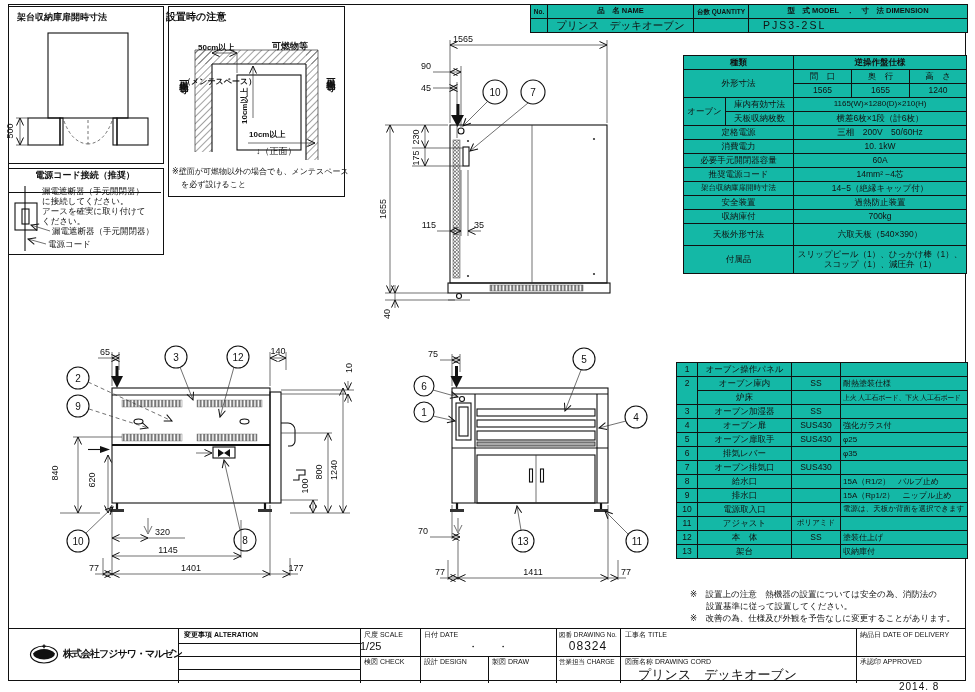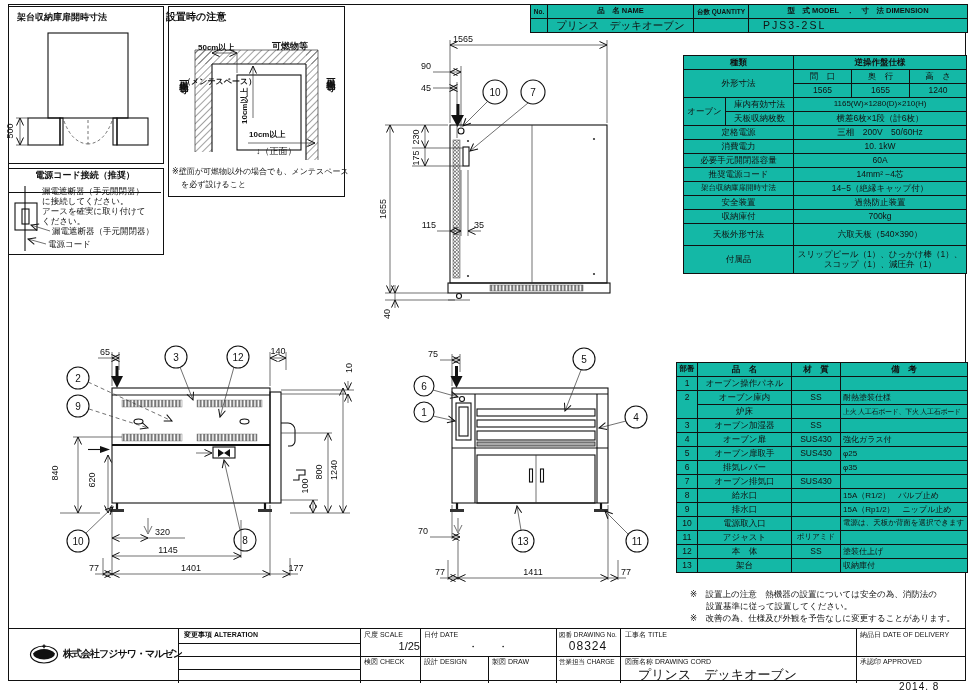--- a/index.html
+++ b/index.html
@@ -235,26 +235,20 @@
     </table>
 
   <table class="abs" style="left:676px;top:362px;width:291px;">
     <colgroup>
         <col style="width:21px">
         <col style="width:94px">
         <col style="width:49px">
         <col style="width:127px">
       </colgroup>
     <tbody>
-        <tr style="height:14px">
-      <td class="b" style="font-size:7.5px">部番</td>
-      <td class="b">品　名</td>
-      <td class="b">材　質</td>
-      <td class="b">備　考</td>
-    </tr>
     <tr>
           <td>1</td>
           <td>オーブン操作パネル</td>
           <td></td>
           <td class="lft t8"></td>
         </tr>
     <tr>
           <td class="nb">2</td>
           <td>オーブン庫内</td>
           <td>SS</td>
@@ -616,21 +610,21 @@
     <svg style="left:20px;top:14px;position:absolute" width="32" height="22" viewBox="0 0 32 22">
       <ellipse cx="16" cy="11.5" rx="13.5" ry="8.5" fill="#fff" stroke="#111" stroke-width="1.2"></ellipse>
       <path d="M5,10.5 a11,6 0 0 0 22,0 q-4,-4.5 -11,-4.5 t-11,4.5 z" fill="#111"></path>
       <path d="M14.2,3.4 h3.6 M16,1.6 v3.6" stroke="#111" stroke-width="1.4"></path>
     </svg>
     <div class="abs b" style="left:55px;top:18px;font-size:10px;letter-spacing:-1px;white-space:nowrap;">株式会社フジサワ・マルゼン</div>
 
     <div class="tb-lbl b" style="left:176px;top:2px;">変更事項 ALTERATION</div>
 
     <div class="tb-lbl" style="left:356px;top:2px;">尺度 SCALE</div>
-    <div class="tb-val" style="left:352px;top:11px;width:60px;text-align:right;">1/25</div>
+    <div class="tb-val" style="left:352px;top:11px;width:60px;text-align:left;">1/25</div>
     <div class="tb-lbl" style="left:356px;top:29px;">検図 CHECK</div>
 
     <div class="tb-lbl" style="left:416px;top:2px;">日付 DATE</div>
     <div class="tb-val" style="left:412px;top:11px;width:136px;text-align:center;font-size:10px;">・　　・</div>
     <div class="tb-lbl" style="left:416px;top:29px;">設計 DESIGN</div>
     <div class="tb-lbl" style="left:484px;top:29px;">製図 DRAW</div>
 
     <div class="tb-lbl" style="left:551px;top:2px;font-size:6.5px;">図番 DRAWING No.</div>
     <div class="tb-val" style="left:548px;top:10px;width:64px;text-align:center;font-size:12px;letter-spacing:1px;">08324</div>
     <div class="tb-lbl" style="left:551px;top:29px;font-size:6.5px;">営業担当 CHARGE</div>

